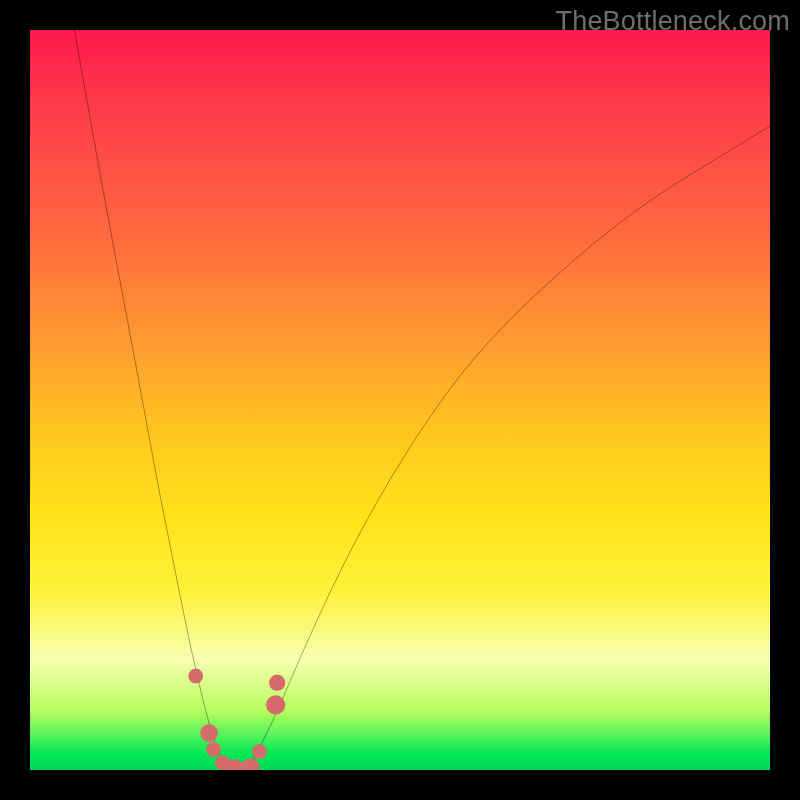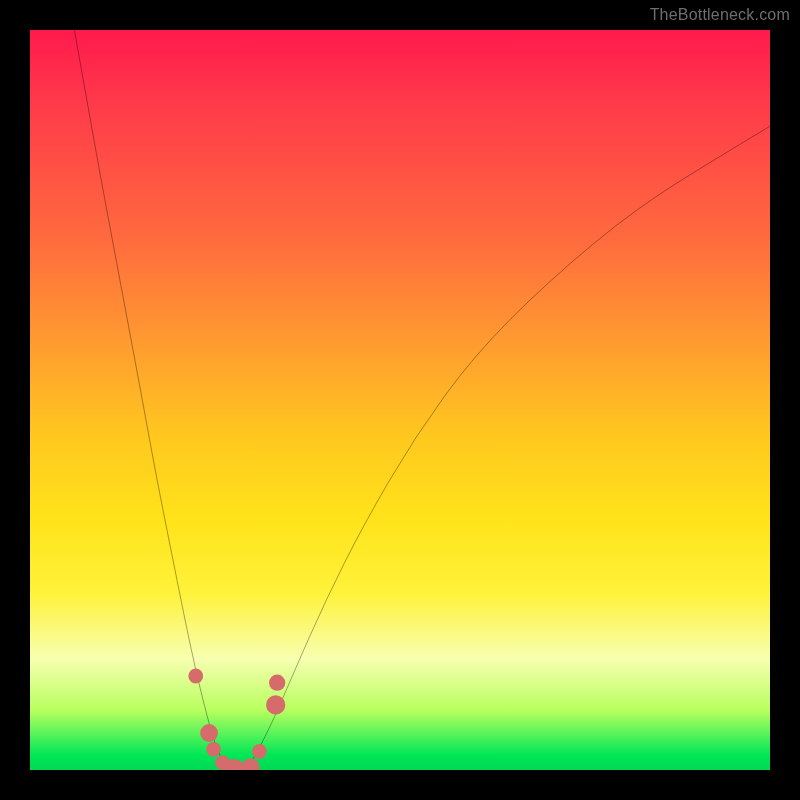--- a/index.html
+++ b/index.html
@@ -45,21 +45,21 @@
     left: 0;
     top: 0;
     width: 740px;
     height: 740px;
   }
   .watermark {
     position: absolute;
     top: 6px;
     right: 10px;
     color: #6e6e6e;
-    font-size: 16px;
+    font-size: 27px;
     letter-spacing: 0.2px;
   }
 </style>
 </head>
 <body>
 
 <div class="frame">
   <div class="plot-area">
     <svg class="curve" viewBox="0 0 100 100" preserveAspectRatio="none">
       <g id="curve-group">

